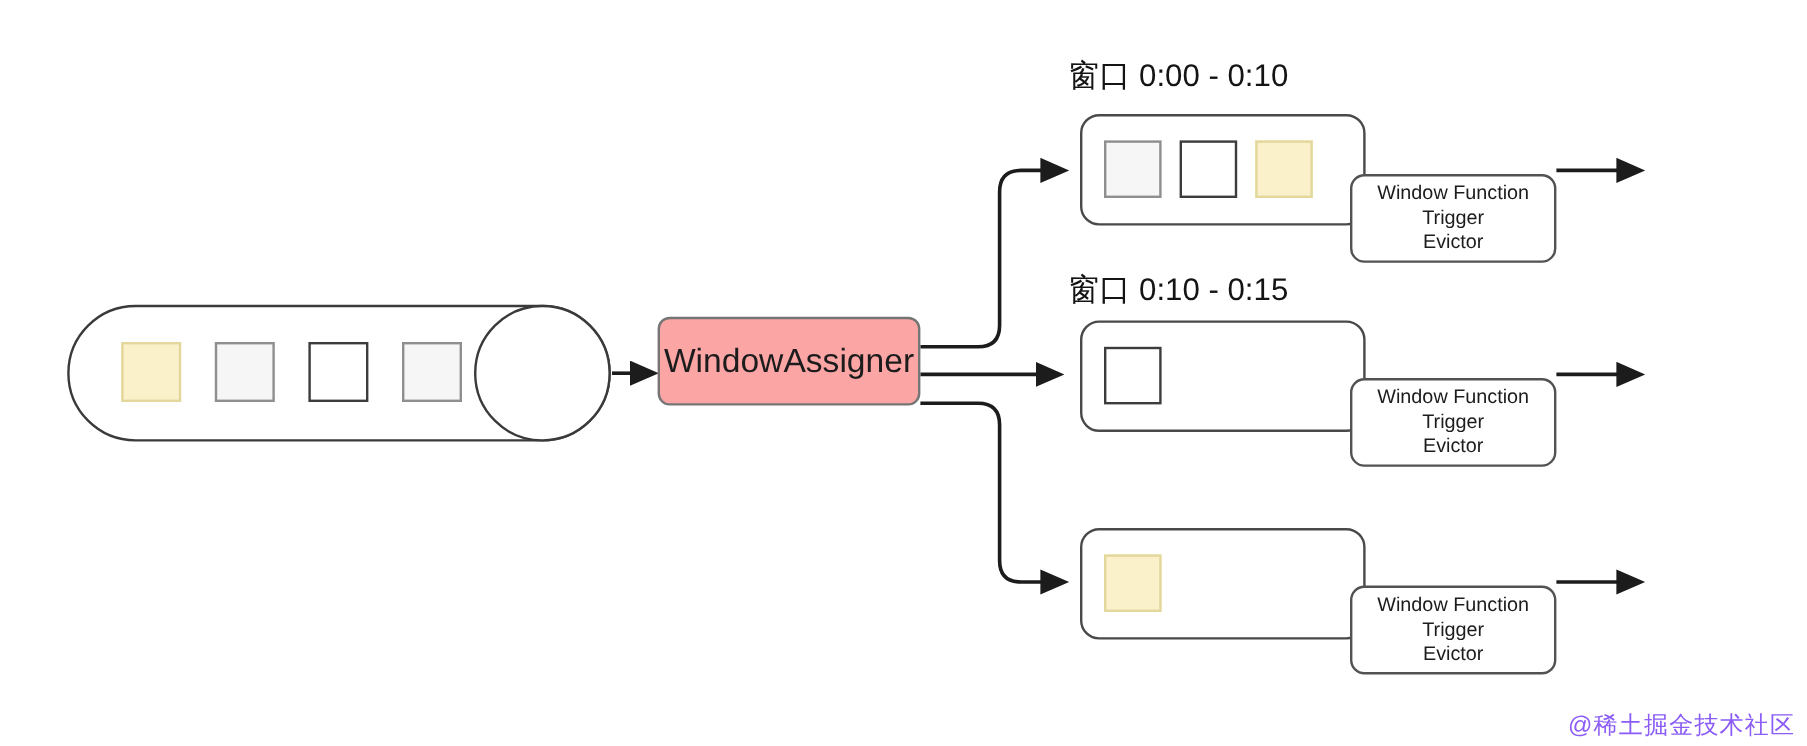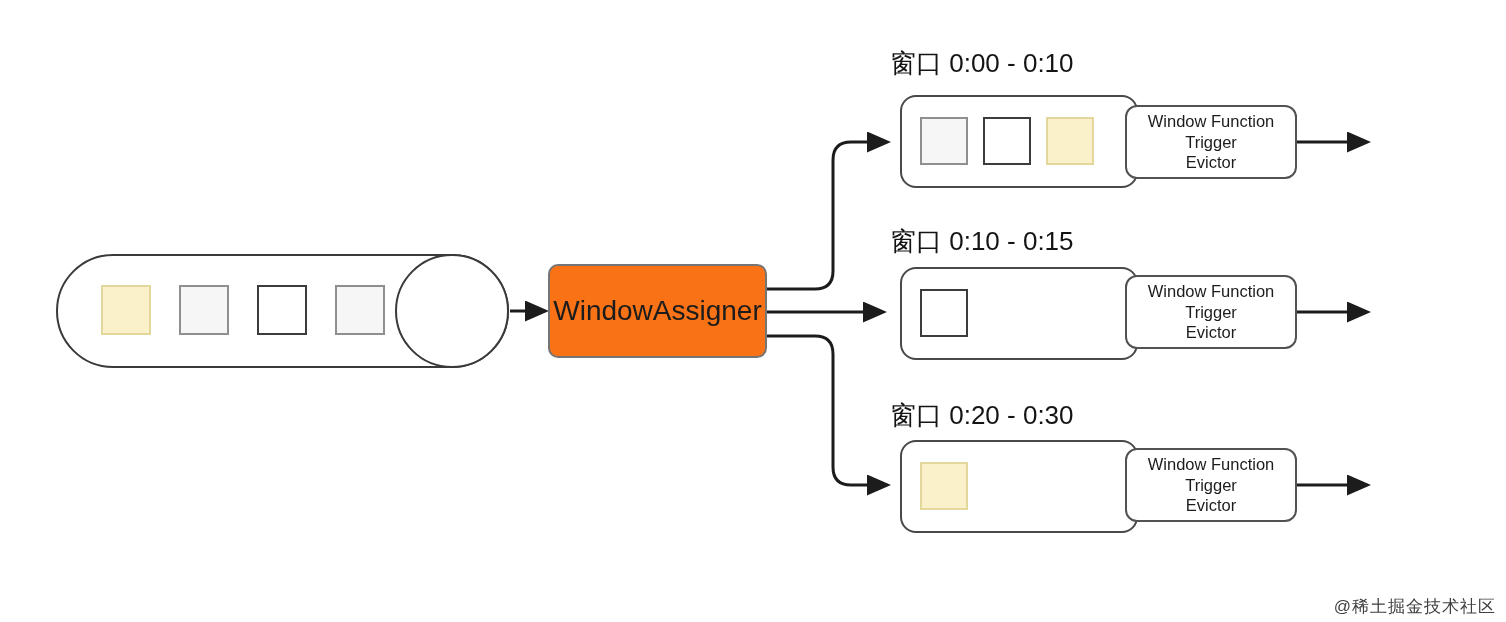--- a/index.html
+++ b/index.html
@@ -51,23 +51,23 @@
     gap: 28px;
     z-index: 1;
   }
   .stream-squares .sq { width: 50px; height: 50px; }
 
   .assigner {
     position: absolute;
     left: 548px;
     top: 264px;
     width: 219px;
-    height: 94px;
-    box-sizing: border-box;
-    background: #f97316;
+    height: 74px;
+    box-sizing: border-box;
+    background: #fca5a5;
     border: 2px solid #757575;
     border-radius: 10px;
     display: flex;
     align-items: center;
     justify-content: center;
     font-size: 28px;
     color: #1c1c1c;
     z-index: 1;
   }
 
@@ -112,28 +112,29 @@
     border-radius: 12px;
     display: flex;
     flex-direction: column;
     align-items: center;
     justify-content: center;
     font-size: 16.5px;
     line-height: 1.26;
     color: #1c1c1c;
     z-index: 2;
     white-space: nowrap;
+    margin-top: 40px;
   }
 
   .watermark {
     position: absolute;
     right: 10px;
     bottom: 4px;
-    font-size: 17px;
-    color: #404040;
+    font-size: 20px;
+    color: #8b5cf6;
     letter-spacing: 1px;
     z-index: 1;
   }
 </style>
 </head>
 <body>
 
 <div class="stage">
 
   <svg class="layer" width="1506" height="622" viewBox="0 0 1506 622">
@@ -187,21 +188,20 @@
     <div class="win-squares">
         <div class="sq white"></div>
       </div>
   </div>
   <div class="fn-box" style="top:275px">
     <div>Window Function</div>
     <div>Trigger</div>
     <div>Evictor</div>
   </div>
 
-  <div class="win-label" style="top:398px">窗口 0:20 - 0:30</div>
   <div class="win-box" style="top:440px">
     <div class="win-squares">
         <div class="sq yellow"></div>
       </div>
   </div>
   <div class="fn-box" style="top:448px">
     <div>Window Function</div>
     <div>Trigger</div>
     <div>Evictor</div>
   </div>

